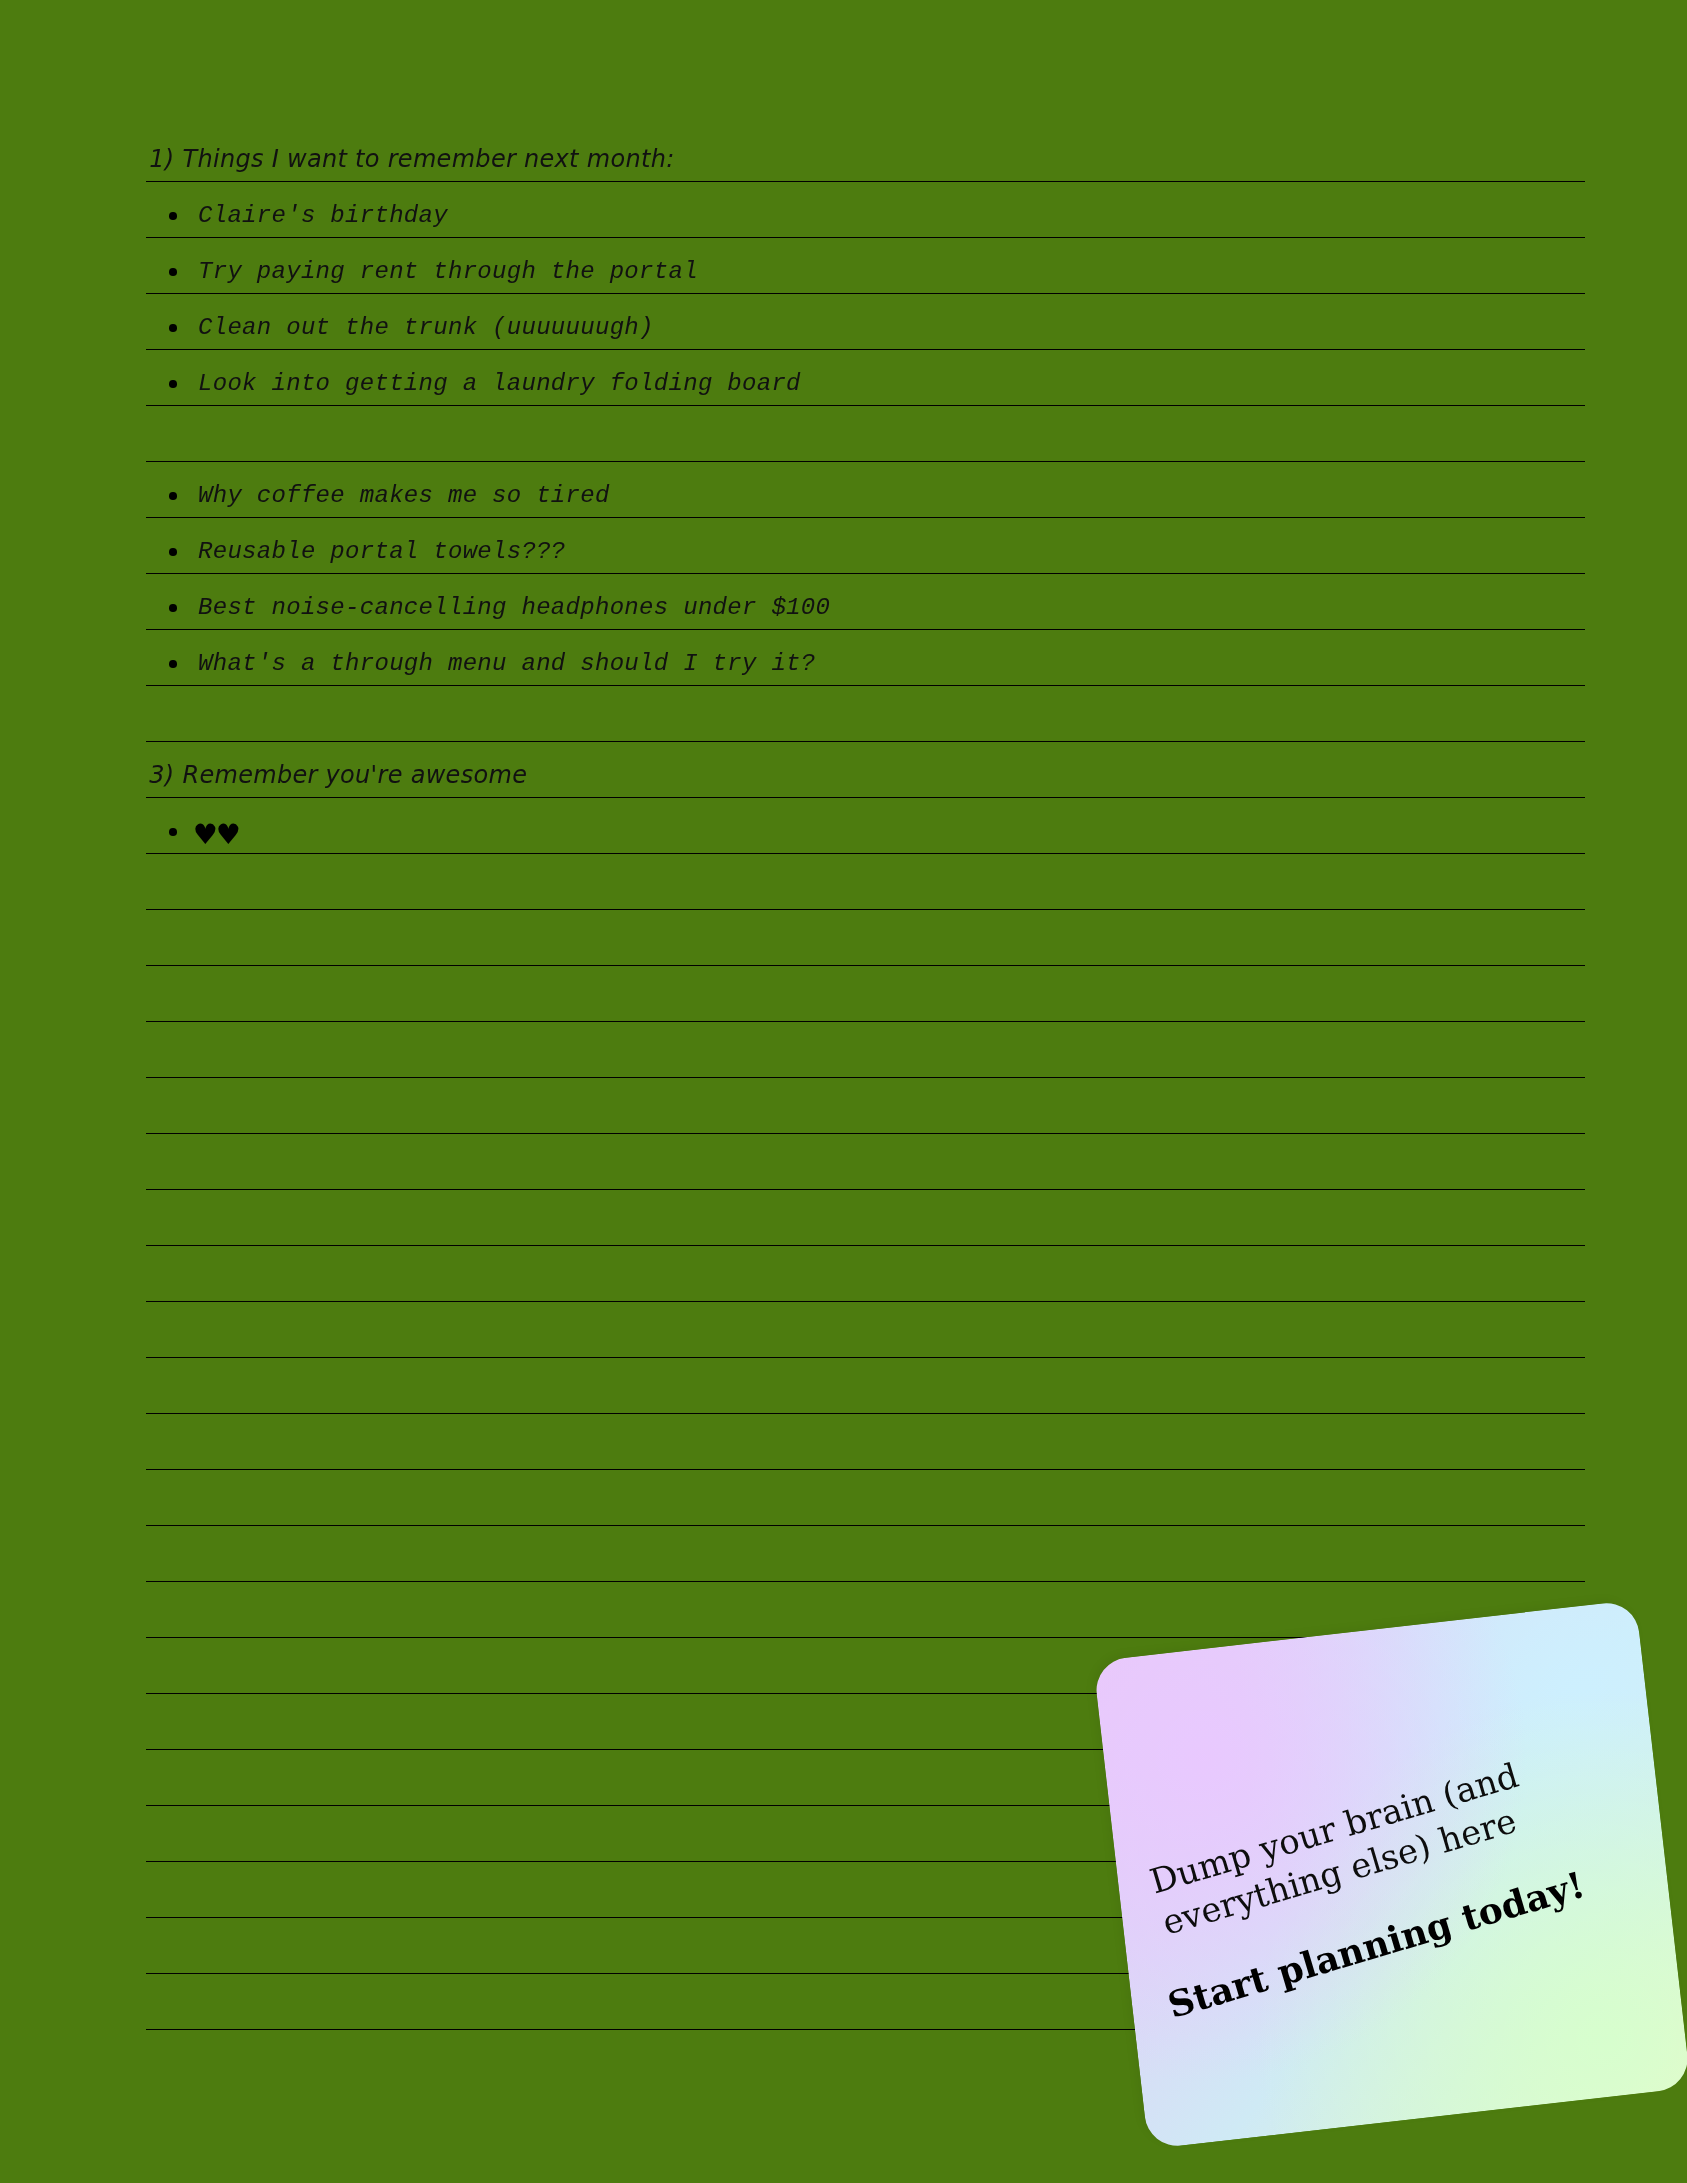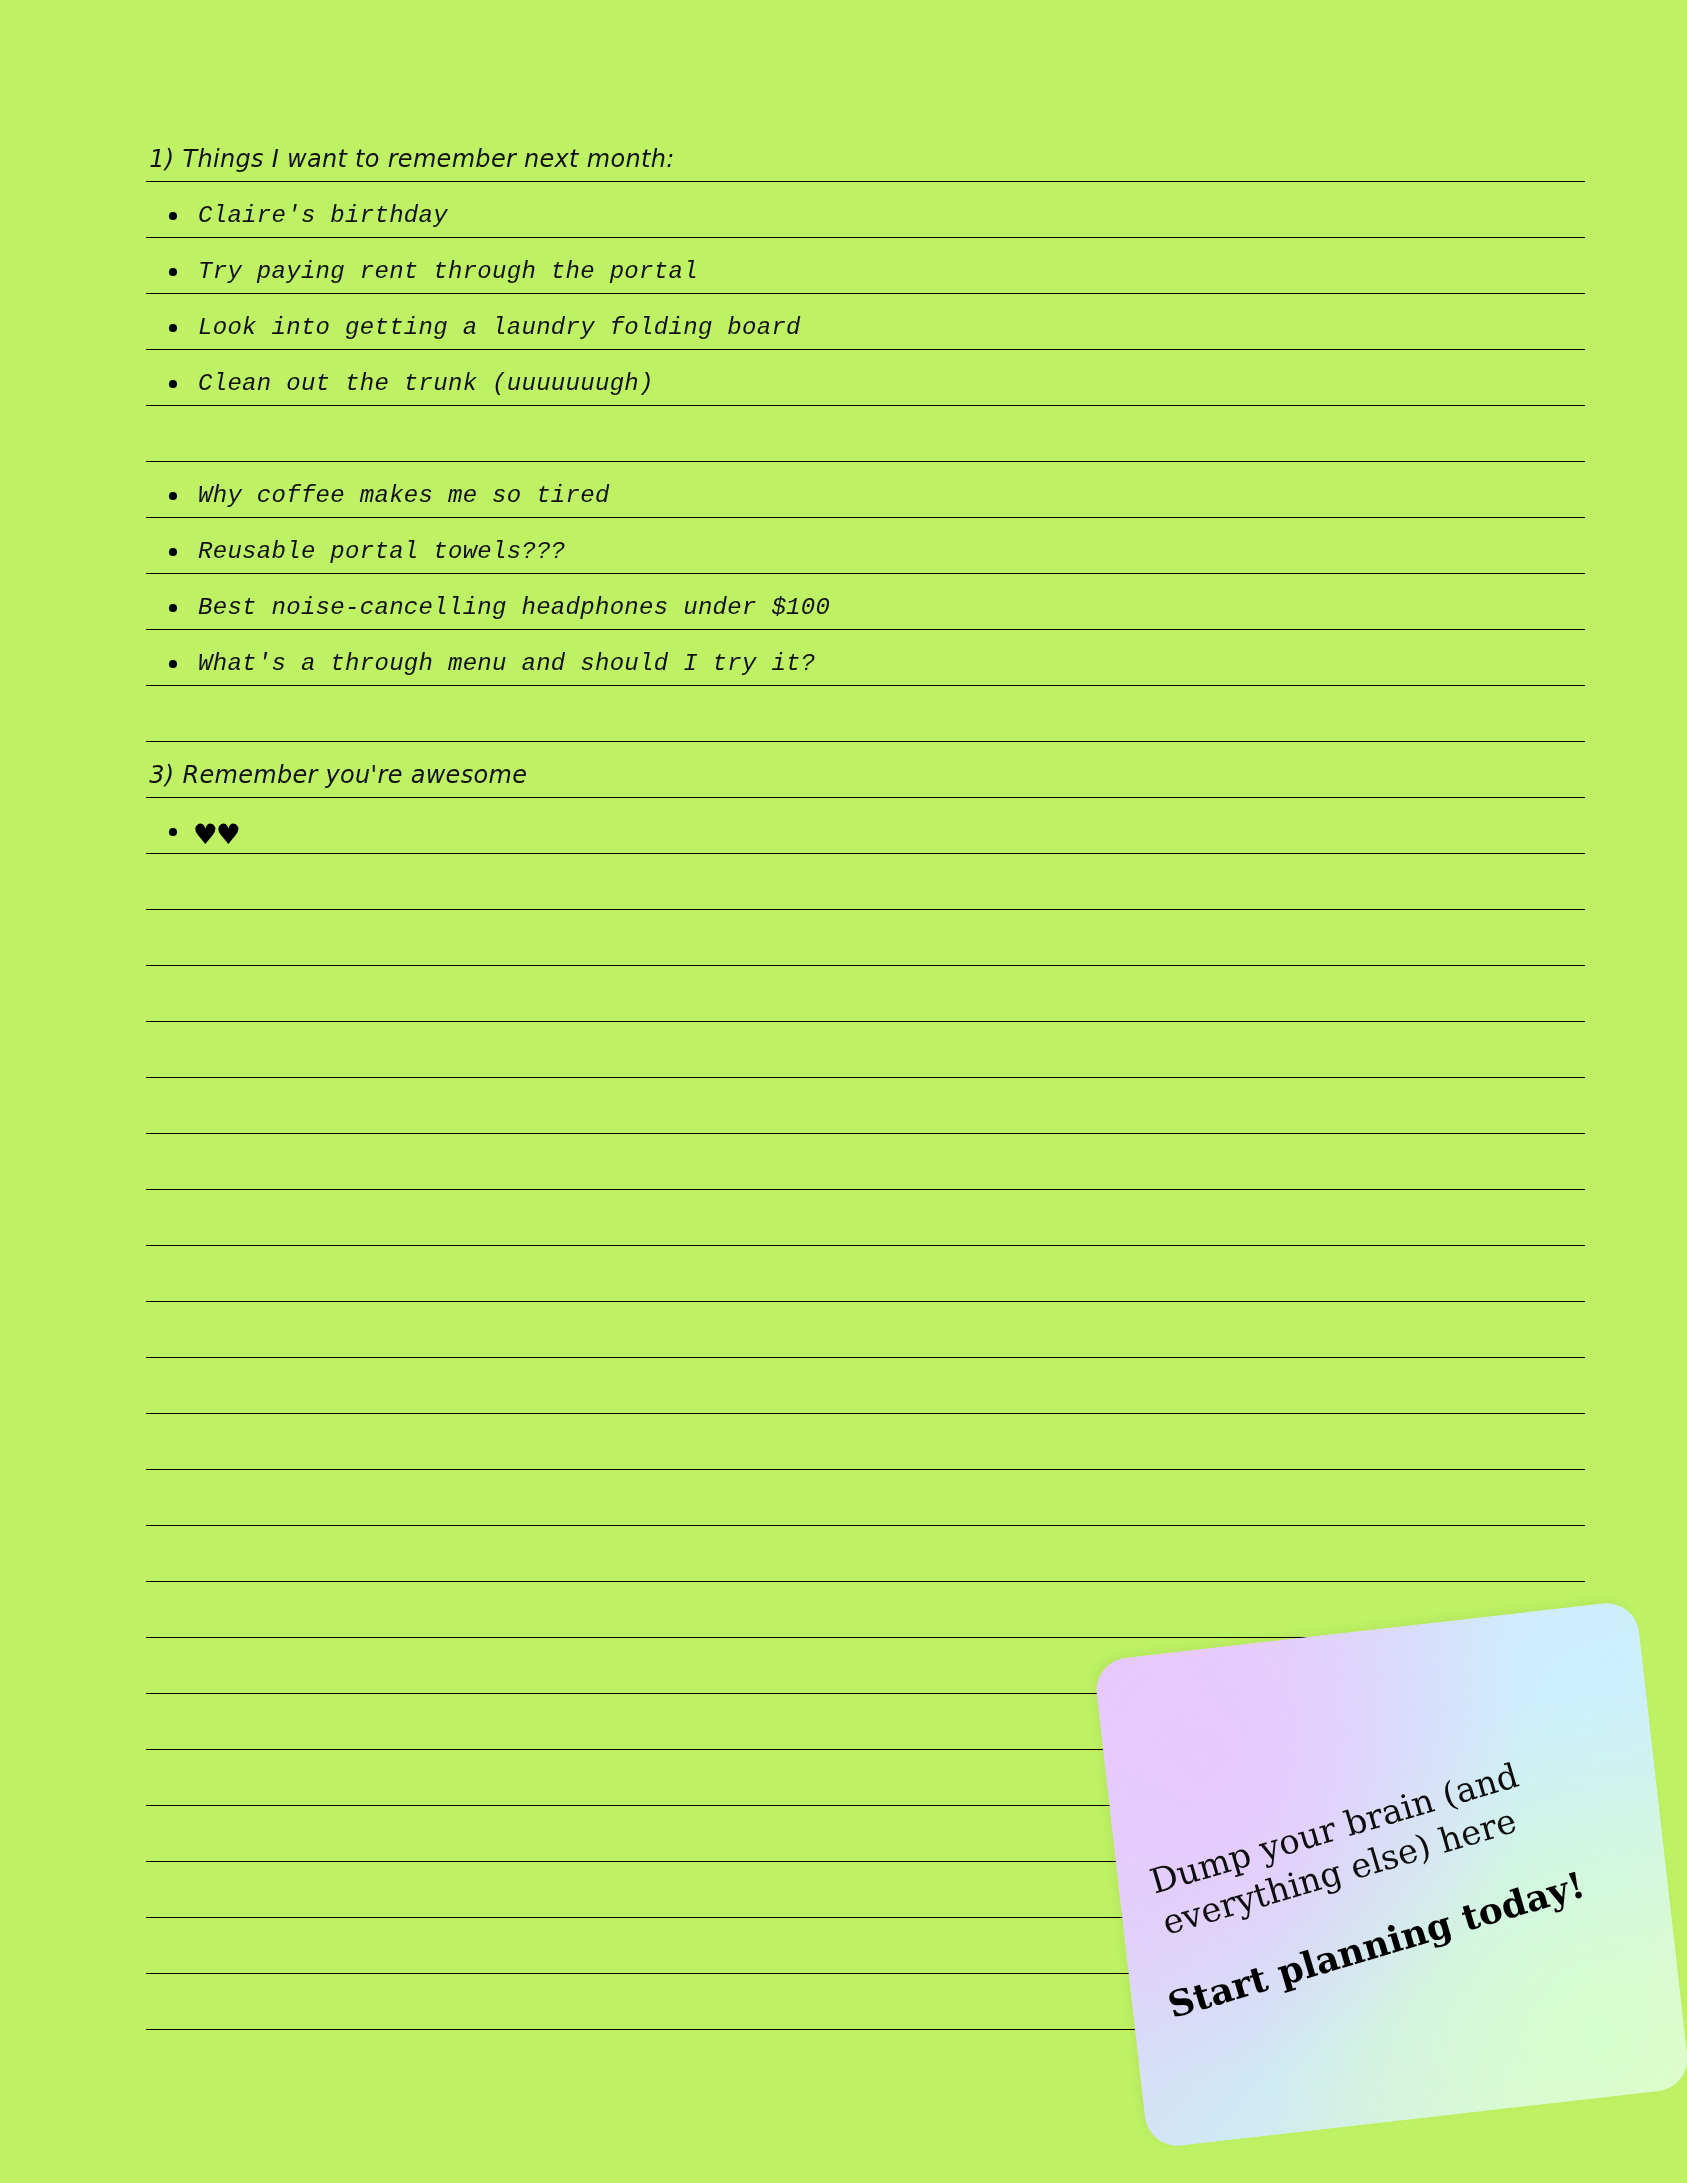--- a/index.html
+++ b/index.html
@@ -13,21 +13,21 @@
     position: relative;
     overflow: hidden;
     font-family: "DejaVu Sans", sans-serif;
   }
 
   .page {
     position: absolute;
     left: 0; top: 0;
     width: 1687px;
     height: 2183px;
-    background: #bef264;
+    background: #4d7c0f;
   }
 
   
   .sheet {
     position: absolute;
     left: 146px;
     top: 126px;
     width: 1439px;
     height: 1949px;
   }
@@ -146,25 +146,25 @@
     <div class="line-row">
       <span class="bullet-dot"></span>
       <div class="line-text bullet-text">Claire's birthday</div>
     </div>
     <div class="line-row">
       <span class="bullet-dot"></span>
       <div class="line-text bullet-text">Try paying rent through the portal</div>
     </div>
     <div class="line-row">
       <span class="bullet-dot"></span>
+      <div class="line-text bullet-text">Clean out the trunk (uuuuuuugh)</div>
+    </div>
+    <div class="line-row">
+      <span class="bullet-dot"></span>
       <div class="line-text bullet-text">Look into getting a laundry folding board</div>
-    </div>
-    <div class="line-row">
-      <span class="bullet-dot"></span>
-      <div class="line-text bullet-text">Clean out the trunk (uuuuuuugh)</div>
     </div>
 
     <div class="line-row"></div>
 
     <div class="line-row">
       <span class="bullet-dot"></span>
       <div class="line-text bullet-text">Why coffee makes me so tired</div>
     </div>
     <div class="line-row">
       <span class="bullet-dot"></span>

